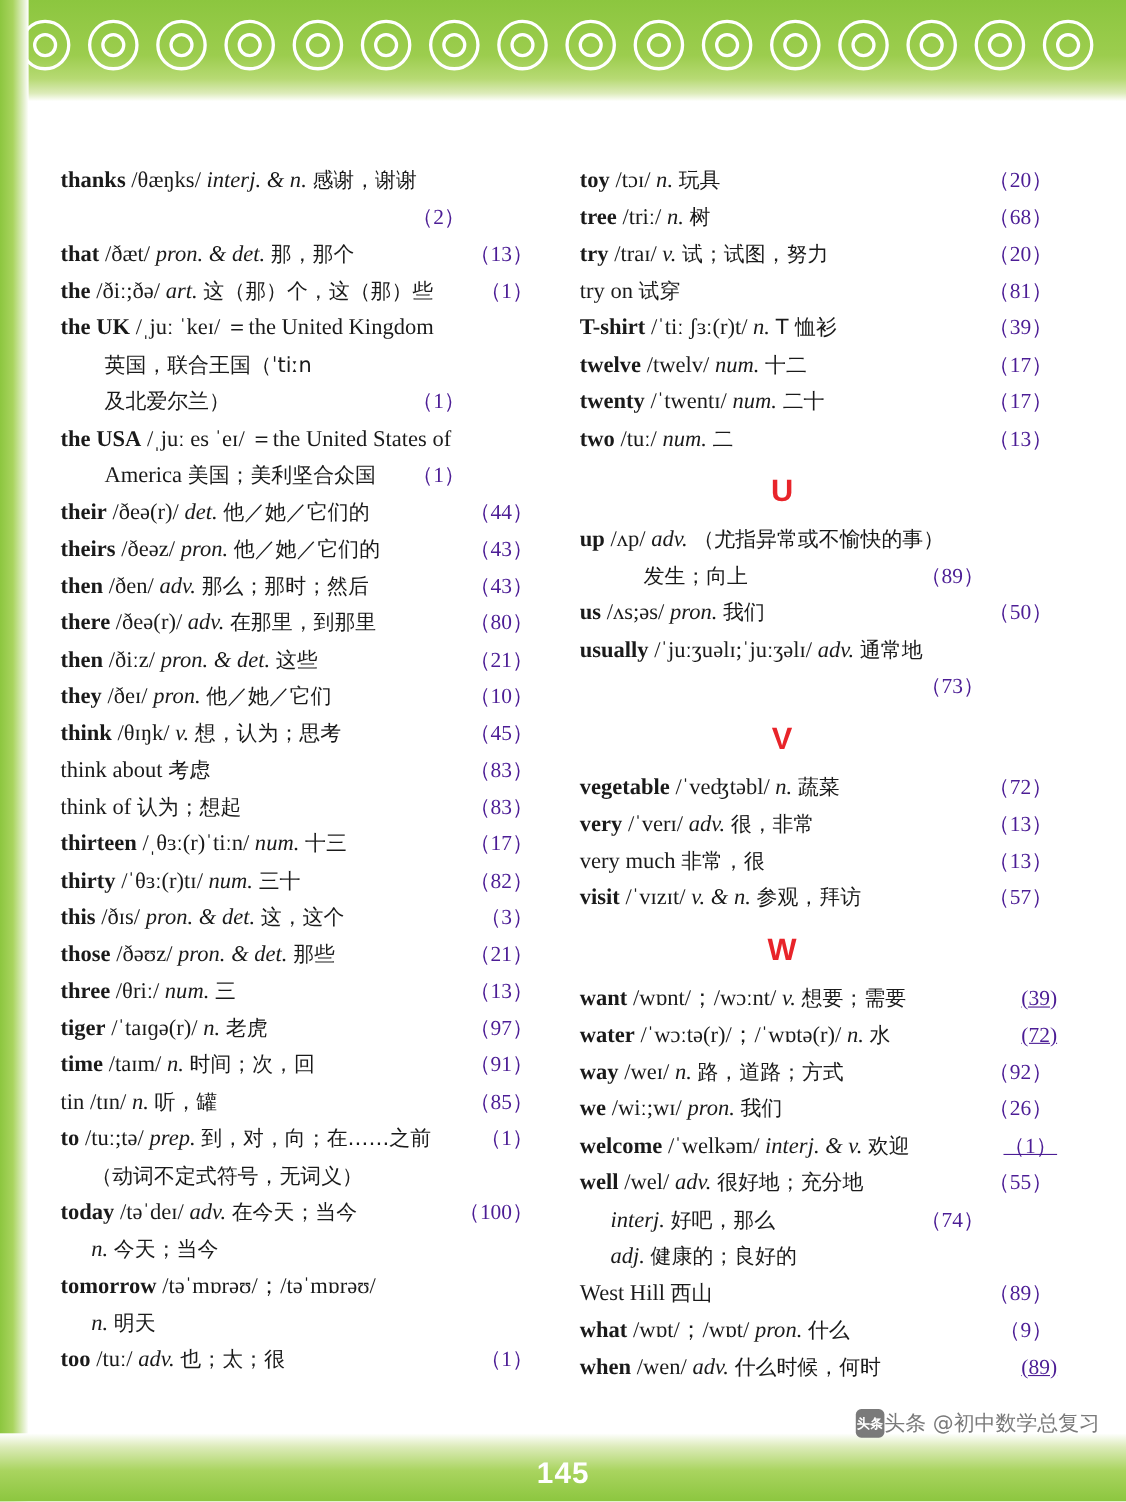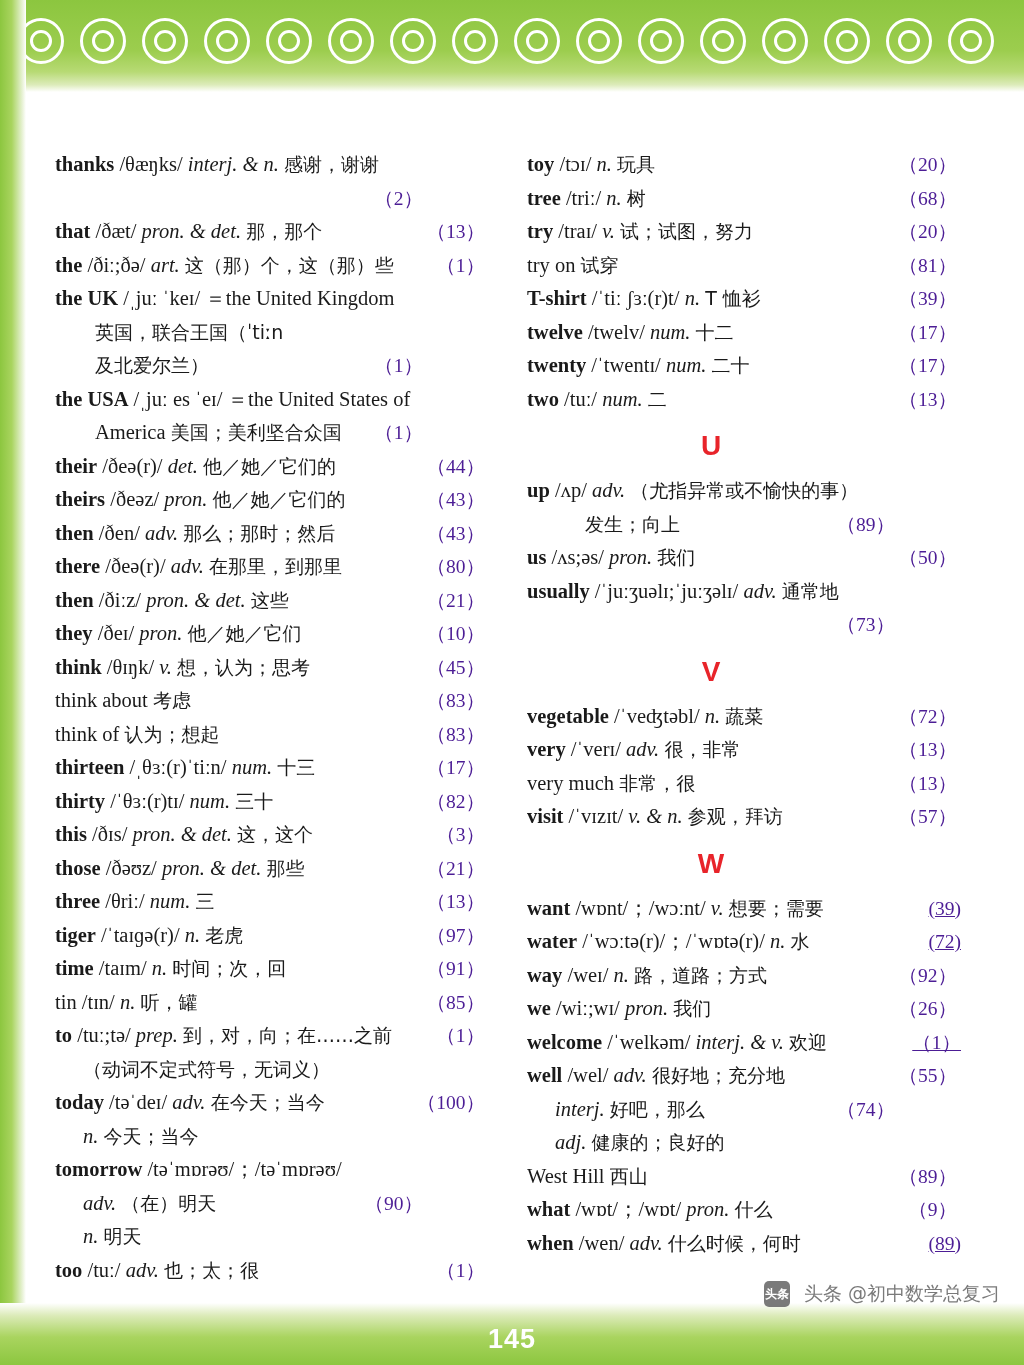--- a/index.html
+++ b/index.html
@@ -80,21 +80,21 @@
     text-align:center;
     color:#e8242a;
     font-family:"Liberation Sans", sans-serif;
     font-weight:bold;
     font-size:28px;
     margin:14px 0 12px 0;
     padding-right:62px;
   }
   .watermark{
     position:absolute;right:24px;bottom:58px;
-    display:flex;align-items:center;gap:14px;
+    display:flex;align-items:center;gap:0;
     color:#6f6f6f;
     font-family:"DejaVu Sans", sans-serif;
     font-size:19px;
     opacity:.92;
   }
   .wm-logo{
     width:26px;height:26px;border-radius:5px;background:#6f6f6f;color:#fff;
     font-size:12px;line-height:26px;text-align:center;font-weight:bold;
     font-family:"DejaVu Sans", sans-serif;
   }
@@ -186,23 +186,20 @@
       <div class="entry">tin /tɪn/ <span class="pos">n.</span> <span class="cn">听，罐</span><span class="pg">（85）</span></div>
       <div class="entry"><span class="hw">to</span> /tuː;tə/ <span class="pos">prep.</span> <span class="cn">到，对，向；在……之前</span><span class="pg">（1）</span></div>
       <div class="entry">
         <span class="cont3"><span class="cn">（动词不定式符号，无词义）</span></span>
       </div>
       <div class="entry"><span class="hw">today</span> /təˈdeɪ/ <span class="pos">adv.</span> <span class="cn">在今天；当今</span><span class="pg">（100）</span></div>
       <div class="entry">
         <span class="cont3"><span class="pos">n.</span> <span class="cn">今天；当今</span></span>
       </div>
       <div class="entry"><span class="hw">tomorrow</span> /təˈmɒrəʊ/；/təˈmɒrəʊ/</div>
-      <div class="entry">
-        <span class="cont3" style="position: relative;"><span class="pos">adv.</span> <span class="cn">（在）明天</span><span class="pg">（90）</span></span>
-      </div>
       <div class="entry">
         <span class="cont3"><span class="pos">n.</span> <span class="cn">明天</span></span>
       </div>
       <div class="entry"><span class="hw">too</span> /tuː/ <span class="pos">adv.</span> <span class="cn">也；太；很</span><span class="pg">（1）</span></div>
     </div>
   <div class="col col-right" id="colRight">
       <div class="entry"><span class="hw">toy</span> /tɔɪ/ <span class="pos">n.</span> <span class="cn">玩具</span><span class="pg">（20）</span></div>
       <div class="entry"><span class="hw">tree</span> /triː/ <span class="pos">n.</span> <span class="cn">树</span><span class="pg">（68）</span></div>
       <div class="entry"><span class="hw">try</span> /traɪ/ <span class="pos">v.</span> <span class="cn">试；试图，努力</span><span class="pg">（20）</span></div>
       <div class="entry">try on <span class="cn">试穿</span><span class="pg">（81）</span></div>

